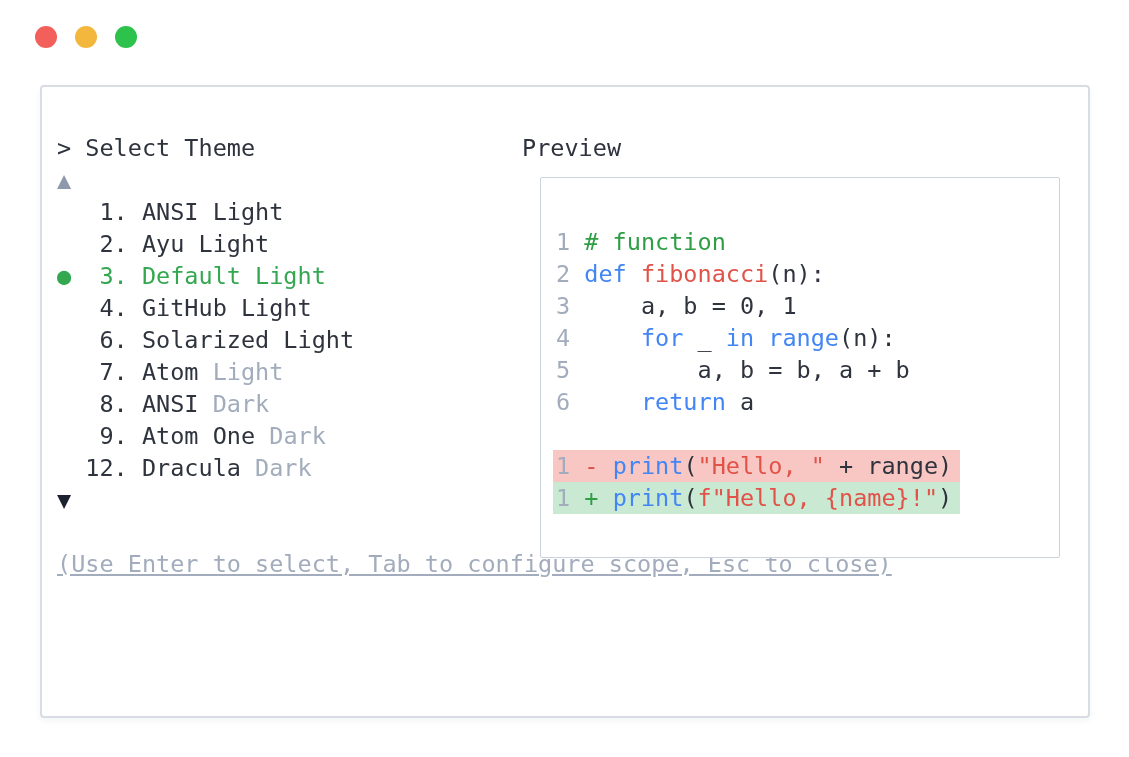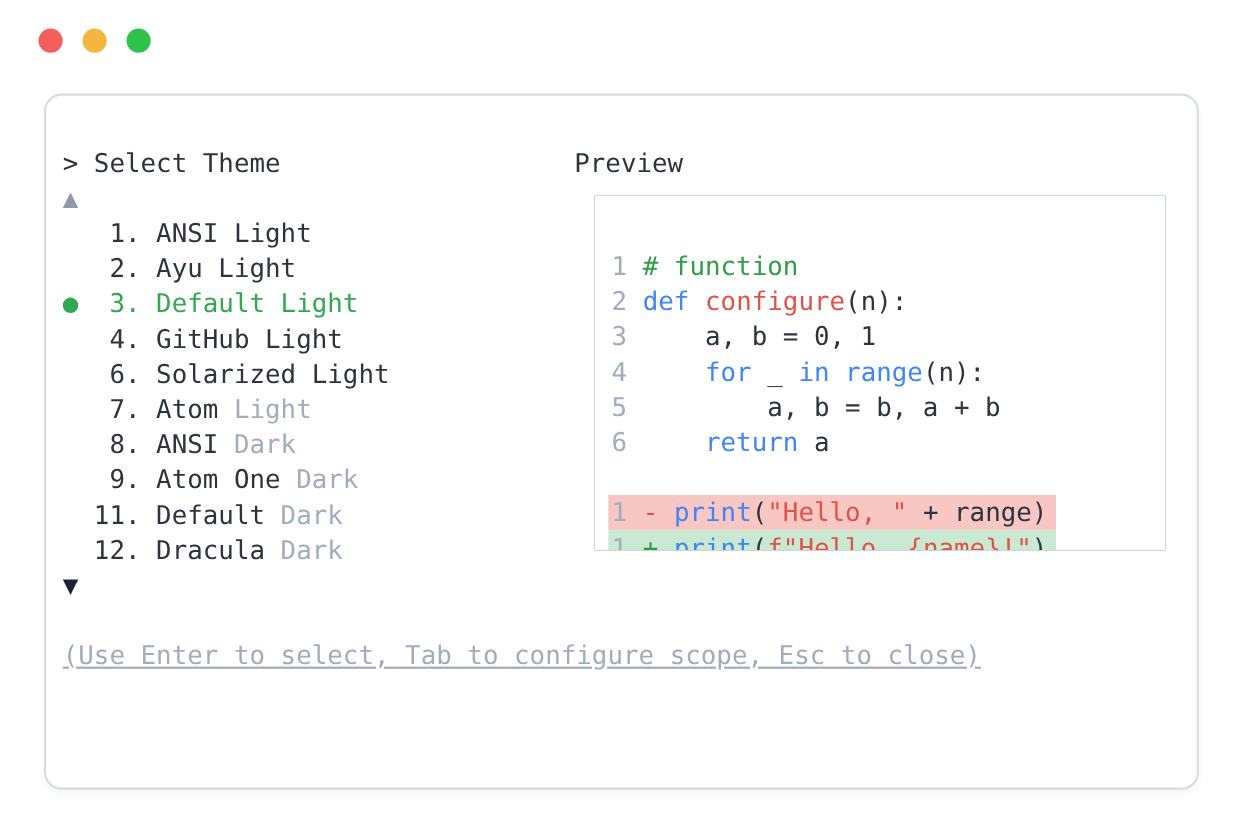--- a/index.html
+++ b/index.html
@@ -11,33 +11,33 @@
   html,body{margin:0;padding:0;}
   body{
     width:1129px;height:757px;background:#ffffff;position:relative;overflow:hidden;
     font-family:"DejaVu Sans Mono","Liberation Mono",monospace;
     color:var(--dark);
   }
   .traffic{position:absolute;left:35px;top:26px;display:flex;gap:18px;}
   .dot{width:22px;height:22px;border-radius:50%;}
   .panel{
     position:absolute;left:40px;top:85px;width:1050px;height:633px;
-    box-sizing:border-box;border:2px solid var(--panelborder);border-radius:16px;
+    box-sizing:border-box;border:2px solid var(--panelborder);border-radius:4px;
     background:#fff;box-shadow:0 3px 6px rgba(40,50,70,.05);
   }
   .line{height:32px;line-height:32px;white-space:pre;font-size:23.5px;}
   .left-pane{position:absolute;left:15px;top:45px;}
   .arrow-up{color:var(--arrowup);}
   .arrow-down{color:var(--arrowdown);}
   .dim{color:var(--dim);}
   .sel{color:var(--green);}
   .help{color:var(--dim);text-decoration:underline;}
   .preview-title{position:absolute;left:480px;top:45px;}
   .preview-box{
-    position:absolute;left:498px;top:90px;width:520px;height:324px;
+    position:absolute;left:498px;top:90px;width:520px;height:381px;
     box-sizing:border-box;border:1.5px solid var(--boxborder);border-radius:2px;
     padding:48px 12px 0 15px;background:#fff;overflow:hidden;
   }
   .c-ln{color:var(--dim);}
   .c-t{color:var(--dark);}
   .c-kw{color:var(--blue);}
   .c-str{color:var(--red);}
   .c-com{color:var(--com);}
   .c-del{color:var(--delfg);}
   .c-add{color:var(--addfg);}
@@ -61,33 +61,32 @@
     <div class="line arrow-up">▲</div>
     <div id="theme-list">
         <div class="line theme-row"><span class="">   1. </span><span class="">ANSI Light</span></div>
         <div class="line theme-row"><span class="">   2. </span><span class="">Ayu Light</span></div>
         <div class="line theme-row"><span class="sel">●  3. </span><span class="sel">Default Light</span></div>
         <div class="line theme-row"><span class="">   4. </span><span class="">GitHub Light</span></div>
         <div class="line theme-row"><span class="">   6. </span><span class="">Solarized Light</span></div>
         <div class="line theme-row"><span class="">   7. </span><span class="">Atom </span><span class="dim">Light</span></div>
         <div class="line theme-row"><span class="">   8. </span><span class="">ANSI </span><span class="dim">Dark</span></div>
         <div class="line theme-row"><span class="">   9. </span><span class="">Atom One </span><span class="dim">Dark</span></div>
-        <div class="line theme-row"><span class="">  11. </span><span class="">Default </span><span class="dim">Dark</span></div>
         <div class="line theme-row"><span class="">  12. </span><span class="">Dracula </span><span class="dim">Dark</span></div>
       </div>
     <div class="line arrow-down">▼</div>
     <div class="line"> </div>
     <div class="line help">(Use Enter to select, Tab to configure scope, Esc to close)</div>
   </div>
 
   <div class="line preview-title">Preview</div>
 
   <div class="preview-box" id="preview-box">
       <div class="line code-line"><span class="c-ln">1</span><span class="c-t"> </span><span class="c-com"># function</span></div>
-      <div class="line code-line"><span class="c-ln">2</span><span class="c-t"> </span><span class="c-kw">def</span><span class="c-t"> </span><span class="c-str">configure</span><span class="c-t">(n):</span></div>
+      <div class="line code-line"><span class="c-ln">2</span><span class="c-t"> </span><span class="c-kw">def</span><span class="c-t"> </span><span class="c-str">fibonacci</span><span class="c-t">(n):</span></div>
       <div class="line code-line"><span class="c-ln">3</span><span class="c-t">     a, b = 0, 1</span></div>
       <div class="line code-line"><span class="c-ln">4</span><span class="c-t">     </span><span class="c-kw">for</span><span class="c-t"> _ </span><span class="c-kw">in</span><span class="c-t"> </span><span class="c-kw">range</span><span class="c-t">(n):</span></div>
       <div class="line code-line"><span class="c-ln">5</span><span class="c-t">         a, b = b, a + b</span></div>
       <div class="line code-line"><span class="c-ln">6</span><span class="c-t">     </span><span class="c-kw">return</span><span class="c-t"> a</span></div>
       <div class="line code-line"> </div>
       <div class="line code-line"><span class="hl hl-del"><span class="c-ln">1</span><span class="c-t"> </span><span class="c-del">-</span><span class="c-t"> </span><span class="c-kw">print</span><span class="c-t">(</span><span class="c-str">"Hello, "</span><span class="c-t"> + range)</span></span></div>
       <div class="line code-line"><span class="hl hl-add"><span class="c-ln">1</span><span class="c-t"> </span><span class="c-add">+</span><span class="c-t"> </span><span class="c-kw">print</span><span class="c-t">(</span><span class="c-str">f"Hello, {name}!"</span><span class="c-t">)</span></span></div>
     </div>
 
 </div>

